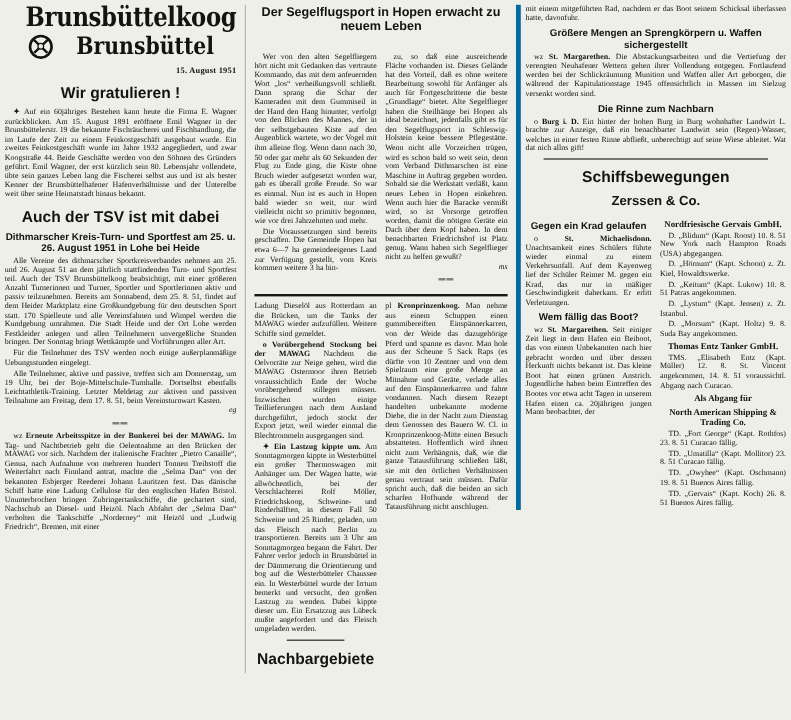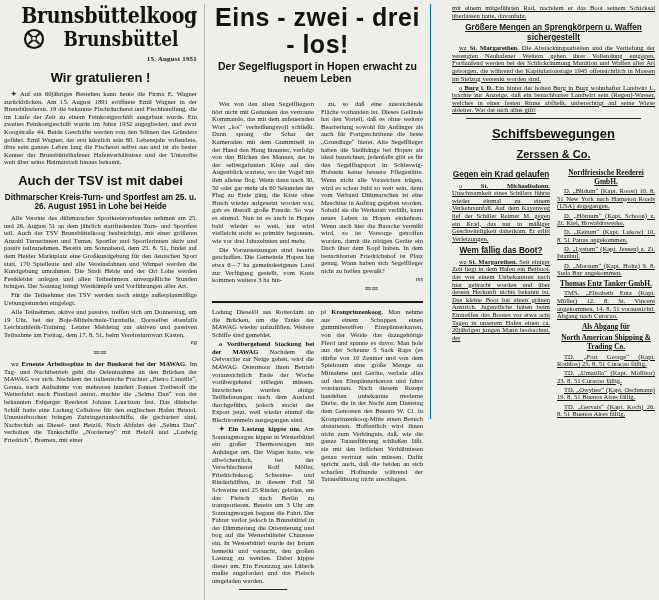--- a/index.html
+++ b/index.html
@@ -15,21 +15,21 @@
     position:absolute;inset:0;
     padding:4px 4px 0 4px;
     box-sizing:border-box;
     display:flex;
     flex-direction:column;
   }
   .cols{display:flex;gap:0;align-items:flex-start;}
   .col{box-sizing:border-box;}
   .col-left{width:200px;padding-right:7px;}
   .col-mid{width:226px;padding:0 7px;border-left:1px solid #b9b6ae;}
-  .col-right{width:225px;padding-left:21px;border-left:1px solid #0369a1;text-decoration:underline;}
+  .col-right{width:225px;padding-left:4px;border-left:4px solid #0369a1;}
 
   
   .masthead{text-align:right;margin:0 0 2px 0;}
   .mh-line1{
     font-family:"DejaVu Serif",serif;
     font-weight:700;font-size:19px;letter-spacing:-.3px;
     line-height:19px;
     transform:scaleY(1.18);transform-origin:center top;
     margin-bottom:5px;
   }
@@ -150,21 +150,20 @@
 
       <p class="t">
         <span>wz</span>
         <b>Erneute Arbeitsspitze in der Bunkerei bei der MAWAG.</b>
         <span>Im Tag- und Nachtbetrieb geht die Oelentnahme an den Brücken der MAWAG vor sich. Nachdem der italienische Frachter „Pietro Canaille“, Genua, nach Aufnahme von mehreren hundert Tonnen Treibstoff die Weiterfahrt nach Finnland antrat, machte die „Selma Dan“ von der bekannten Esbjerger Reederei Johann Lauritzen fest. Das dänische Schiff hatte eine Ladung Cellulose für den englischen Hafen Bristol. Ununterbrochen bringen Zubringertankschiffe, die gechartert sind, Nachschub an Diesel- und Heizöl. Nach Abfahrt der „Selma Dan“ verholten die Tankschiffe „Norderney“ mit Heizöl und „Ludwig Friedrich“, Bremen, mit einer</span>
       </p>
     </div>
 
     <div class="col col-mid">
 
-      <h1 class="banner">Eins - zwei - drei - los!</h1>
       <h2 class="sub">Der Segelflugsport in Hopen erwacht zu neuem Leben</h2>
 
       <div class="twoup">
         <div>
           <p class="t">Wer von den alten Segelfliegern hört nicht mit Gedanken das vertraute Kommando, das mit dem anfeuernden Wort „los“ verheißungsvoll schließt. Dann sprang die Schar der Kameraden mit dem Gummiseil in der Hand den Hang hinunter, verfolgt von den Blicken des Mannes, der in der selbstgebauten Kiste auf den Augenblick wartete, wo der Vogel mit ihm alleine flog. Wenn dann nach 30, 50 oder gar mehr als 60 Sekunden der Flug zu Ende ging, die Kiste ohne Bruch wieder aufgesetzt worden war, gab es überall große Freude. So war es einmal. Nun ist es auch in Hopen bald wieder so weit, nur wird vielleicht nicht so primitiv begonnen, wie vor drei Jahrzehnten und mehr.</p>
           <p class="t">Die Voraussetzungen sind bereits geschaffen. Die Gemeinde Hopen hat etwa 6—7 ha gemeindeeigenes Land zur Verfügung gestellt, vom Kreis kommen weitere 3 ha hin-</p>
         </div>
         <div>
           <p class="t">
             <span>zu, so daß eine ausreichende Fläche vorhanden ist. Dieses Gelände hat den Vorteil, daß es ohne weitere Bearbeitung sowohl für Anfänger als auch für Fortgeschrittene die beste „Grundlage“ bietet. Alte Segelflieger haben die Steilhänge bei Hopen als ideal bezeichnet, jedenfalls gibt es für den Segelflugsport in Schleswig-Holstein keine bessere Pflegestätte. Wenn nicht alle Vorzeichen trügen, wird es schon bald so weit sein, denn vom Verband Dithmarschen ist eine Maschine in Auftrag gegeben worden. Sobald sie die Werkstatt verläßt, kann neues Leben in Hopen einkehren. Wenn auch hier die Baracke vermißt wird, so ist Vorsorge getroffen worden, damit die nötigen Geräte ein Dach über dem Kopf haben. In dem benachbarten Friedrichshof ist Platz genug. Wann haben sich Segelflieger nicht zu helfen gewußt?</span>
@@ -206,20 +205,21 @@
 
       <p class="t ni">mit einem mitgeführten Rad, nachdem er das Boot seinem Schicksal überlassen hatte, davonfuhr.</p>
 
       <h3 class="kicker">Größere Mengen an Sprengkörpern u. Waffen sichergestellt</h3>
       <p class="t">
         <span>wz</span>
         <b>St. Margarethen.</b>
         <span>Die Abstackungsarbeiten und die Vertiefung der verengten Neuhafener Wettern gehen ihrer Vollendung entgegen. Fortlaufend werden bei der Schlickräumung Munition und Waffen aller Art geborgen, die während der Kapitulationstage 1945 offensichtlich in Massen im Sielzug versenkt worden sind.</span>
       </p>
 
+      <h3 class="kicker">Die Rinne zum Nachbarn</h3>
       <p class="t">
         <span>o</span>
         <b>Burg i. D.</b>
         <span>Ein hinter der hohen Burg in Burg wohnhafter Landwirt L. brachte zur Anzeige, daß ein benachbarter Landwirt sein (Regen)-Wasser, welches in einer festen Rinne abfließt, unberechtigt auf seine Wiese ableitet. Wat dat nich allns gift!</span>
       </p>
 
       <hr class="rule full">
 
       <h2 class="sec big">Schiffsbewegungen</h2>
       <h2 class="sec" style="font-size:11px;margin:0 0 3px 0;">Zerssen &amp; Co.</h2>
@@ -234,21 +234,21 @@
           </p>
           <h3 class="kicker">Wem fällig das Boot?</h3>
           <p class="t">
             <span>wz</span>
             <b>St. Margarethen.</b>
             <span>Seit einiger Zeit liegt in dem Hafen ein Beiboot, das von einem Unbekannten nach hier gebracht worden und über dessen Herkunft nichts bekannt ist. Das kleine Boot hat einen grünen Anstrich. Jugendliche haben beim Eintreffen des Bootes vor etwa acht Tagen in unserem Hafen einen ca. 20jährigen jungen Mann beobachtet, der</span>
           </p>
         </div>
 
         <div>
-          <h4 class="small">Nordfriesische Reederei GmbH.</h4>
+          <h4 class="small">Nordfriesische Gervais GmbH.</h4>
           <p class="t">D. „Blidum“ (Kapt. Roost) 10. 8. 51 New York nach Hampton Roads (USA) abgegangen.</p>
           <p class="t">D. „Hörnum“ (Kapt. Schoon) z. Zt. Kiel, Howaldtswerke.</p>
           <p class="t">D. „Keitum“ (Kapt. Lukow) 10. 8. 51 Patras angekommen.</p>
           <p class="t">D. „Lystum“ (Kapt. Jensen) z. Zt. Istanbul.</p>
           <p class="t">D. „Morsum“ (Kapt. Holtz) 9. 8. Suda Bay angekommen.</p>
 
           <h4 class="small">Thomas Entz Tanker GmbH.</h4>
           <p class="t">TMS. „Elisabeth Entz (Kapt. Müller) 12. 8. St. Vincent angekommen, 14. 8. 51 voraussichtl. Abgang nach Curacao.</p>
 
           <h4 class="small">Als Abgang für</h4>

